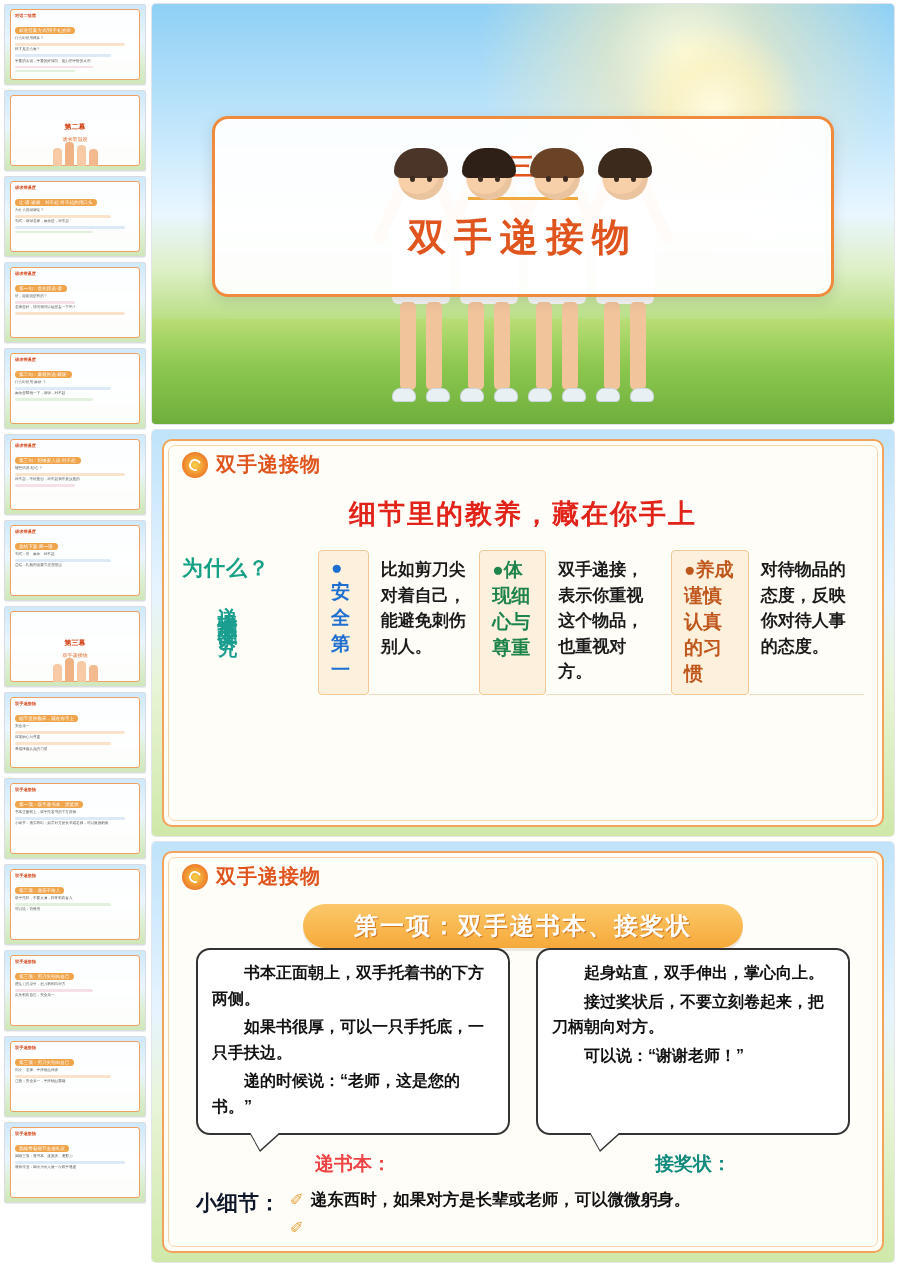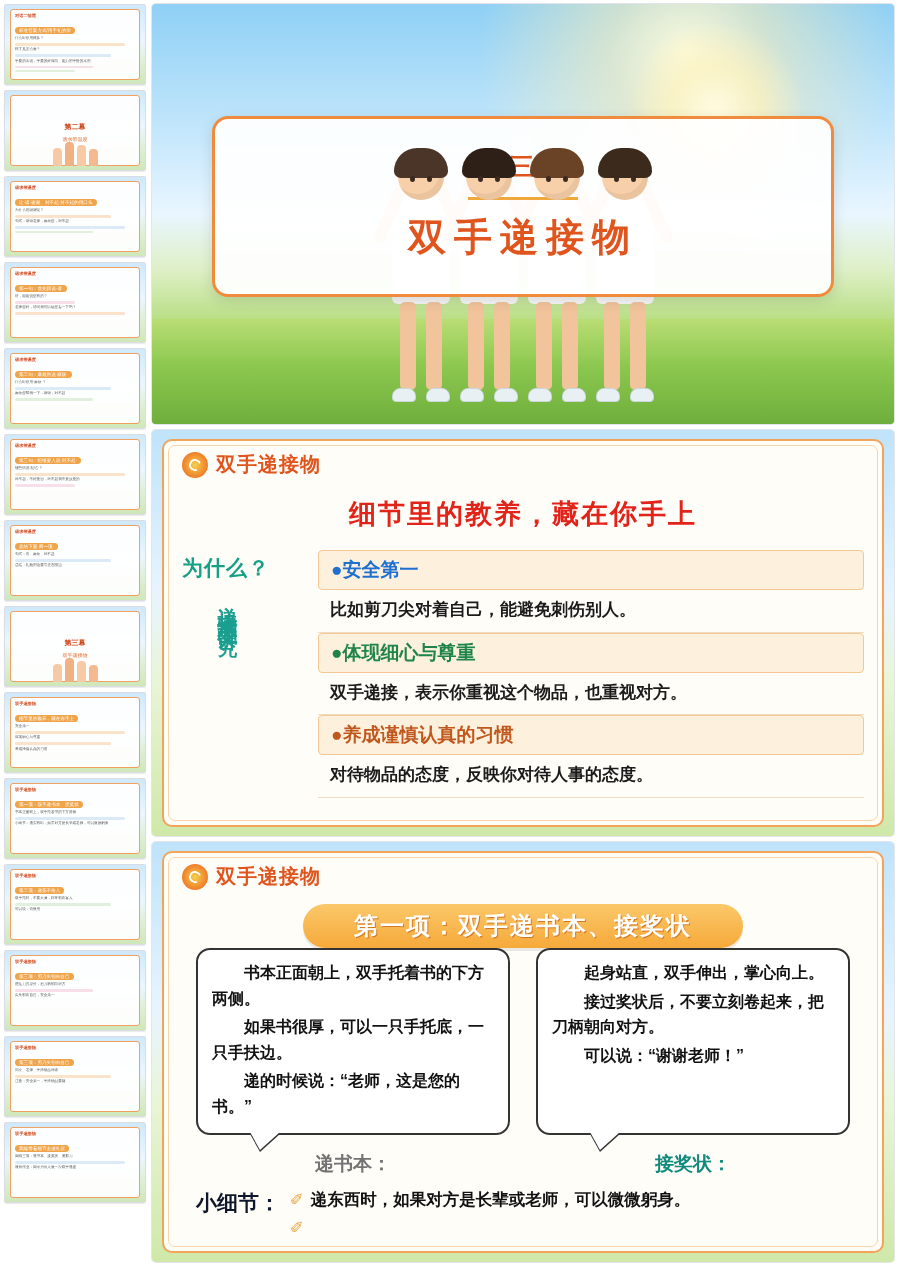--- a/index.html
+++ b/index.html
@@ -167,21 +167,21 @@
     text-align:center;margin-top:18px;
     font-size:27px;font-weight:bold;color:#e2231a;letter-spacing:2px;
   }
   .s2 .bodyrow{display:flex;margin-top:18px;gap:18px;}
   .s2 .leftcol{width:118px;flex:none;padding-top:4px;}
   .s2 .why{font-size:21px;font-weight:bold;color:#16a085;letter-spacing:1px;}
   .s2 .vert{
     margin:8px 0 0 34px;font-size:20px;font-weight:bold;color:#1a9e8f;
     writing-mode:vertical-rl;text-orientation:upright;letter-spacing:5px;line-height:1.15;
   }
-  .s2 .rightcol{flex:1;display:flex;flex-direction:column;gap:0;}
+  .s2 .rightcol{flex:1;display:flex;flex-direction:row;gap:0;}
   .pt{
     background:#fdf0dd;border:1px solid #f3c894;border-radius:4px;
     padding:6px 12px;font-size:19px;font-weight:bold;color:#1f6fd0;
   }
   .pt.g{color:#1e8449;}
   .pt.o{color:#c0581d;}
   .pd{
     padding:7px 12px 9px;font-size:17px;color:#1b1b1b;line-height:1.5;font-weight:bold;
     border-bottom:1px solid #f0dcc2;
   }
@@ -201,21 +201,21 @@
     padding:10px 14px;font-size:16px;line-height:1.6;color:#111;font-weight:bold;position:relative;
     min-height:120px;
   }
   .bubble:after{
     content:"";position:absolute;bottom:-17px;left:52px;width:0;height:0;
     border-left:10px solid transparent;border-right:20px solid transparent;border-top:18px solid #fff;
     filter:drop-shadow(0 2px 0 #333);
   }
   .bubble p{margin:0 0 3px;text-indent:2em;}
   .labels{display:flex;gap:26px;padding:0 14px;margin-top:16px;}
-  .labels .lb{flex:1;text-align:center;font-size:19px;font-weight:bold;color:#737373;}
+  .labels .lb{flex:1;text-align:center;font-size:19px;font-weight:bold;color:#ef4444;}
   .labels .lb.teal{color:#128a7d;}
   .tipsrow{display:flex;gap:10px;padding:0 14px;margin-top:8px;align-items:flex-start;}
   .tips-title{font-size:21px;font-weight:bold;color:#0f172a;white-space:nowrap;padding-top:4px;}
   .tips-list{flex:1;}
   .tip{display:flex;gap:7px;font-size:16.5px;font-weight:bold;color:#111;line-height:1.75;}
   .tip .tick{color:#e8a33d;}
 </style>
 </head>
 <body>
 

